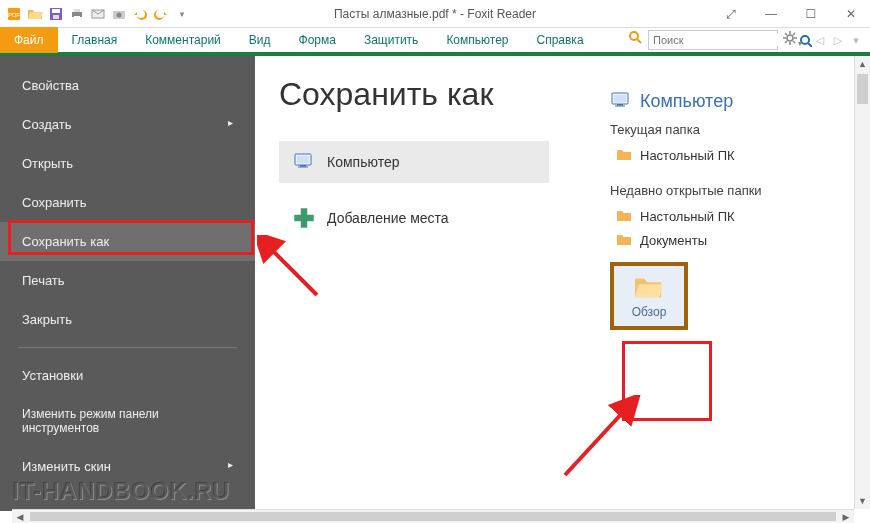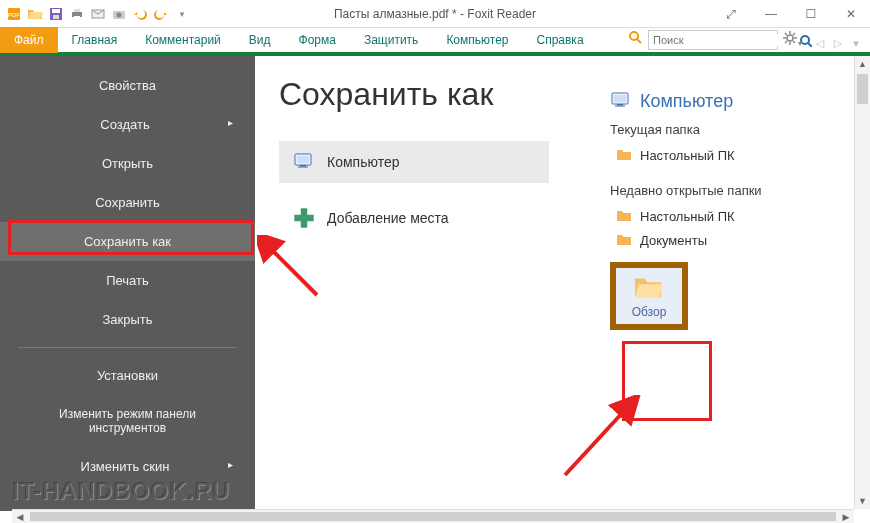--- a/index.html
+++ b/index.html
@@ -10,46 +10,46 @@
 .qat { display: flex; align-items: center; gap: 1px; padding-left: 4px; }
 .qat-btn { width: 20px; height: 20px; display: flex; align-items: center; justify-content: center; cursor: pointer; }
 .title-text { position: absolute; left: 50%; transform: translateX(-50%); font-size: 12px; color: #555; }
 .win-controls { position: absolute; right: 4px; display: flex; gap: 10px; }
 .win-btn { width: 30px; height: 20px; display: flex; align-items: center; justify-content: center; font-size: 12px; color: #666; cursor: pointer; }
 
 
 .ribbon { height: 28px; background: #fff; display: flex; align-items: center; border-bottom: 4px solid #15803d; position: relative; }
 .ribbon-tab { padding: 6px 14px; font-size: 12px; color: #0f766e; cursor: pointer; }
 .ribbon-tab.active { background: #f39c12; color: #fff; }
-.ribbon-right { position: absolute; right: 6px; display: flex; align-items: flex-end; gap: 4px; }
+.ribbon-right { position: absolute; right: 6px; display: flex; align-items: center; gap: 4px; }
 .search-box { display: flex; align-items: center; border: 1px solid #ccc; height: 20px; width: 130px; }
 .search-input { border: none; font-size: 11px; padding: 0 4px; flex: 1; outline: none; }
 .search-icon-btn { width: 20px; display: flex; align-items: center; justify-content: center; }
 .nav-arrows { display: flex; gap: 2px; margin-left: 6px; }
 .nav-arrow { width: 16px; color: #bbb; font-size: 11px; text-align: center; }
 
 
 .main { display: flex; height: 455px; position: relative; }
 .sidebar { width: 255px; background: #5a5a5a; color: #eee; padding-top: 10px; overflow: hidden; }
-.sidebar-item { padding: 12px 22px; font-size: 13px; cursor: pointer; position: relative; text-align: center; }
+.sidebar-item { padding: 12px 22px; font-size: 13px; cursor: pointer; position: relative; }
 .sidebar-item.selected { background: #6f6f6f; }
 .sidebar-sep { border-top: 1px solid #777; margin: 8px 18px; }
 
 .content { flex: 1; background: #fff; padding: 20px 24px; position: relative; overflow: hidden; }
 .content-title { font-size: 32px; color: #333; margin-bottom: 28px; }
 
 .location-list { display: flex; flex-direction: column; gap: 14px; }
 .location-row { display: flex; align-items: center; gap: 12px; padding: 10px 14px; font-size: 14px; color: #333; cursor: pointer; width: 270px; }
 .location-row.active { background: #eaeaea; }
 
 .right-panel { position: absolute; left: 610px; top: 90px; width: 220px; font-size: 13px; color: #333; }
 .panel-title { color: #3b6fb6; font-size: 18px; margin-bottom: 10px; display: flex; align-items: center; gap: 8px; }
 .panel-sub { color: #404040; font-size: 13px; margin-top: 6px; margin-bottom: 6px; }
 .folder-item { display: flex; align-items: center; gap: 8px; padding: 4px 6px; cursor: pointer; font-size: 13px; }
-.browse-tile { width: 78px; height: 68px; border: 6px solid #a16207; background: #e8eef7; display: flex; flex-direction: column; align-items: center; justify-content: center; gap: 4px; margin-top: 10px; cursor: pointer; }
+.browse-tile { width: 78px; height: 68px; border: 4px solid #a16207; background: #e8eef7; display: flex; flex-direction: column; align-items: center; justify-content: center; gap: 4px; margin-top: 10px; cursor: pointer; }
 .browse-label { font-size: 12px; color: #4a6a9e; }
 
 
 .red-box { position: absolute; border: 3px solid #e62020; pointer-events: none; }
 
 
 .arrow { position: absolute; pointer-events: none; }
 
 
 .vscroll { position: absolute; right: 0; top: 56px; bottom: 14px; width: 16px; background: #f3f3f3; border-left: 1px solid #ddd; }

